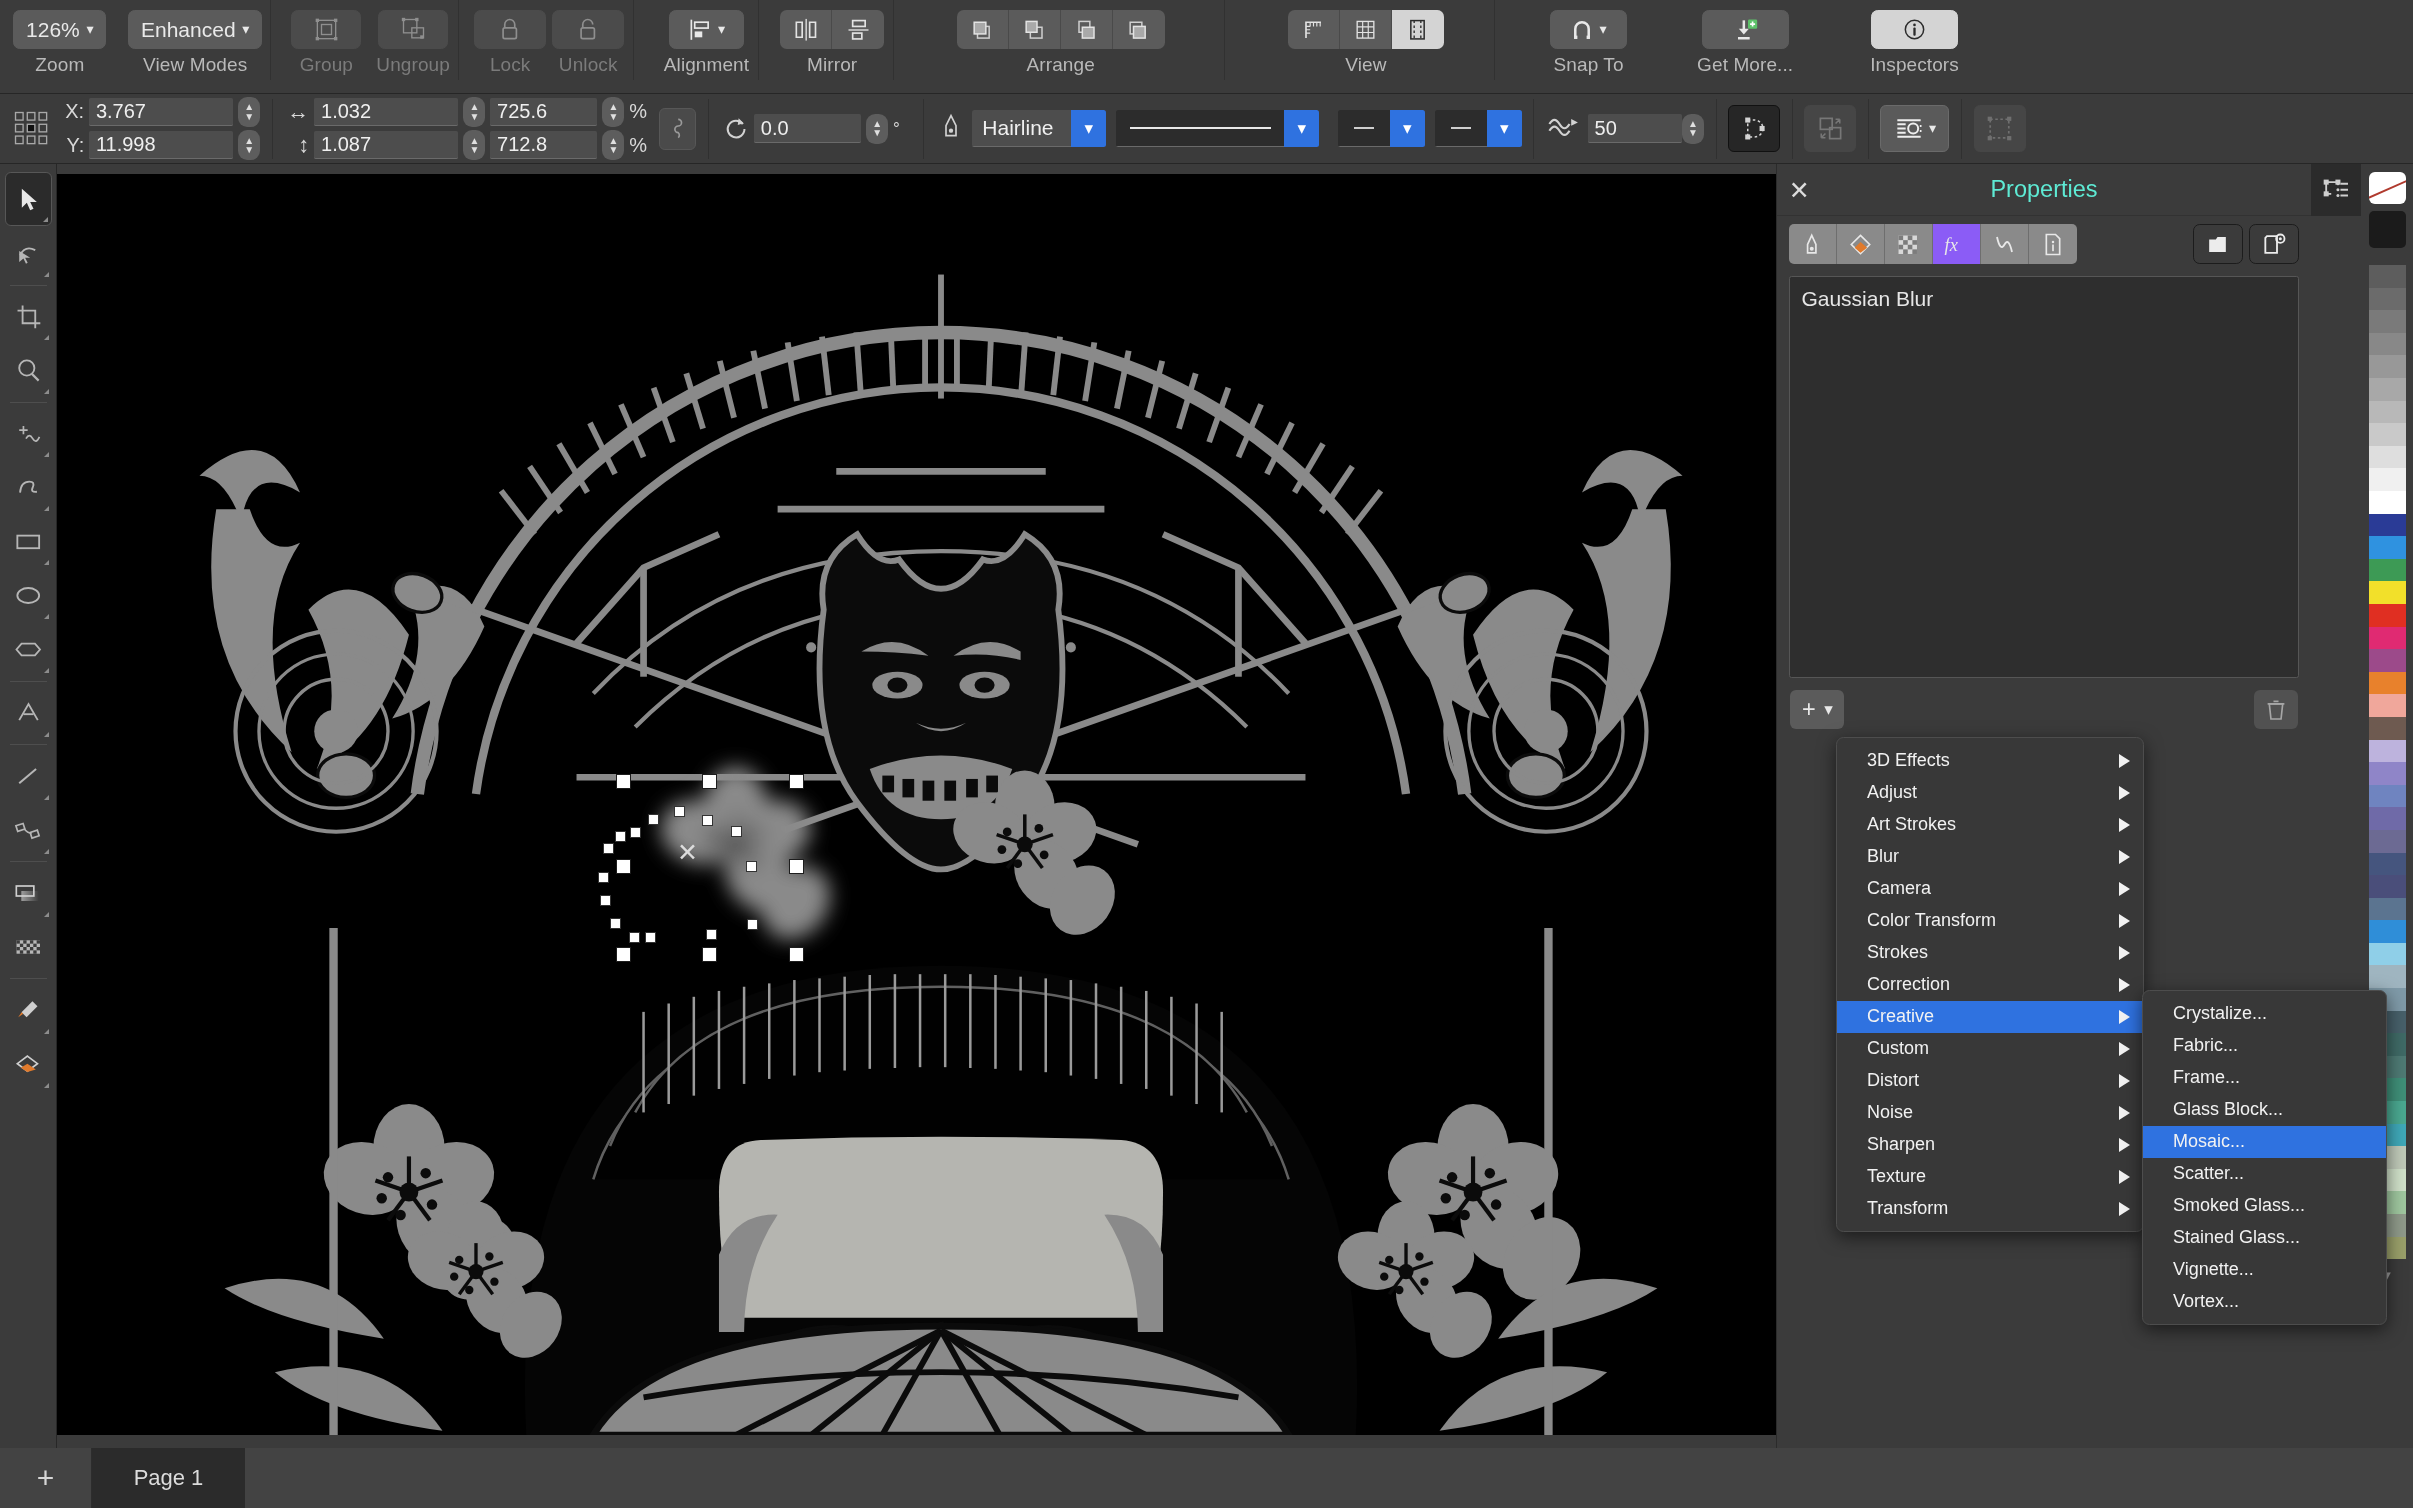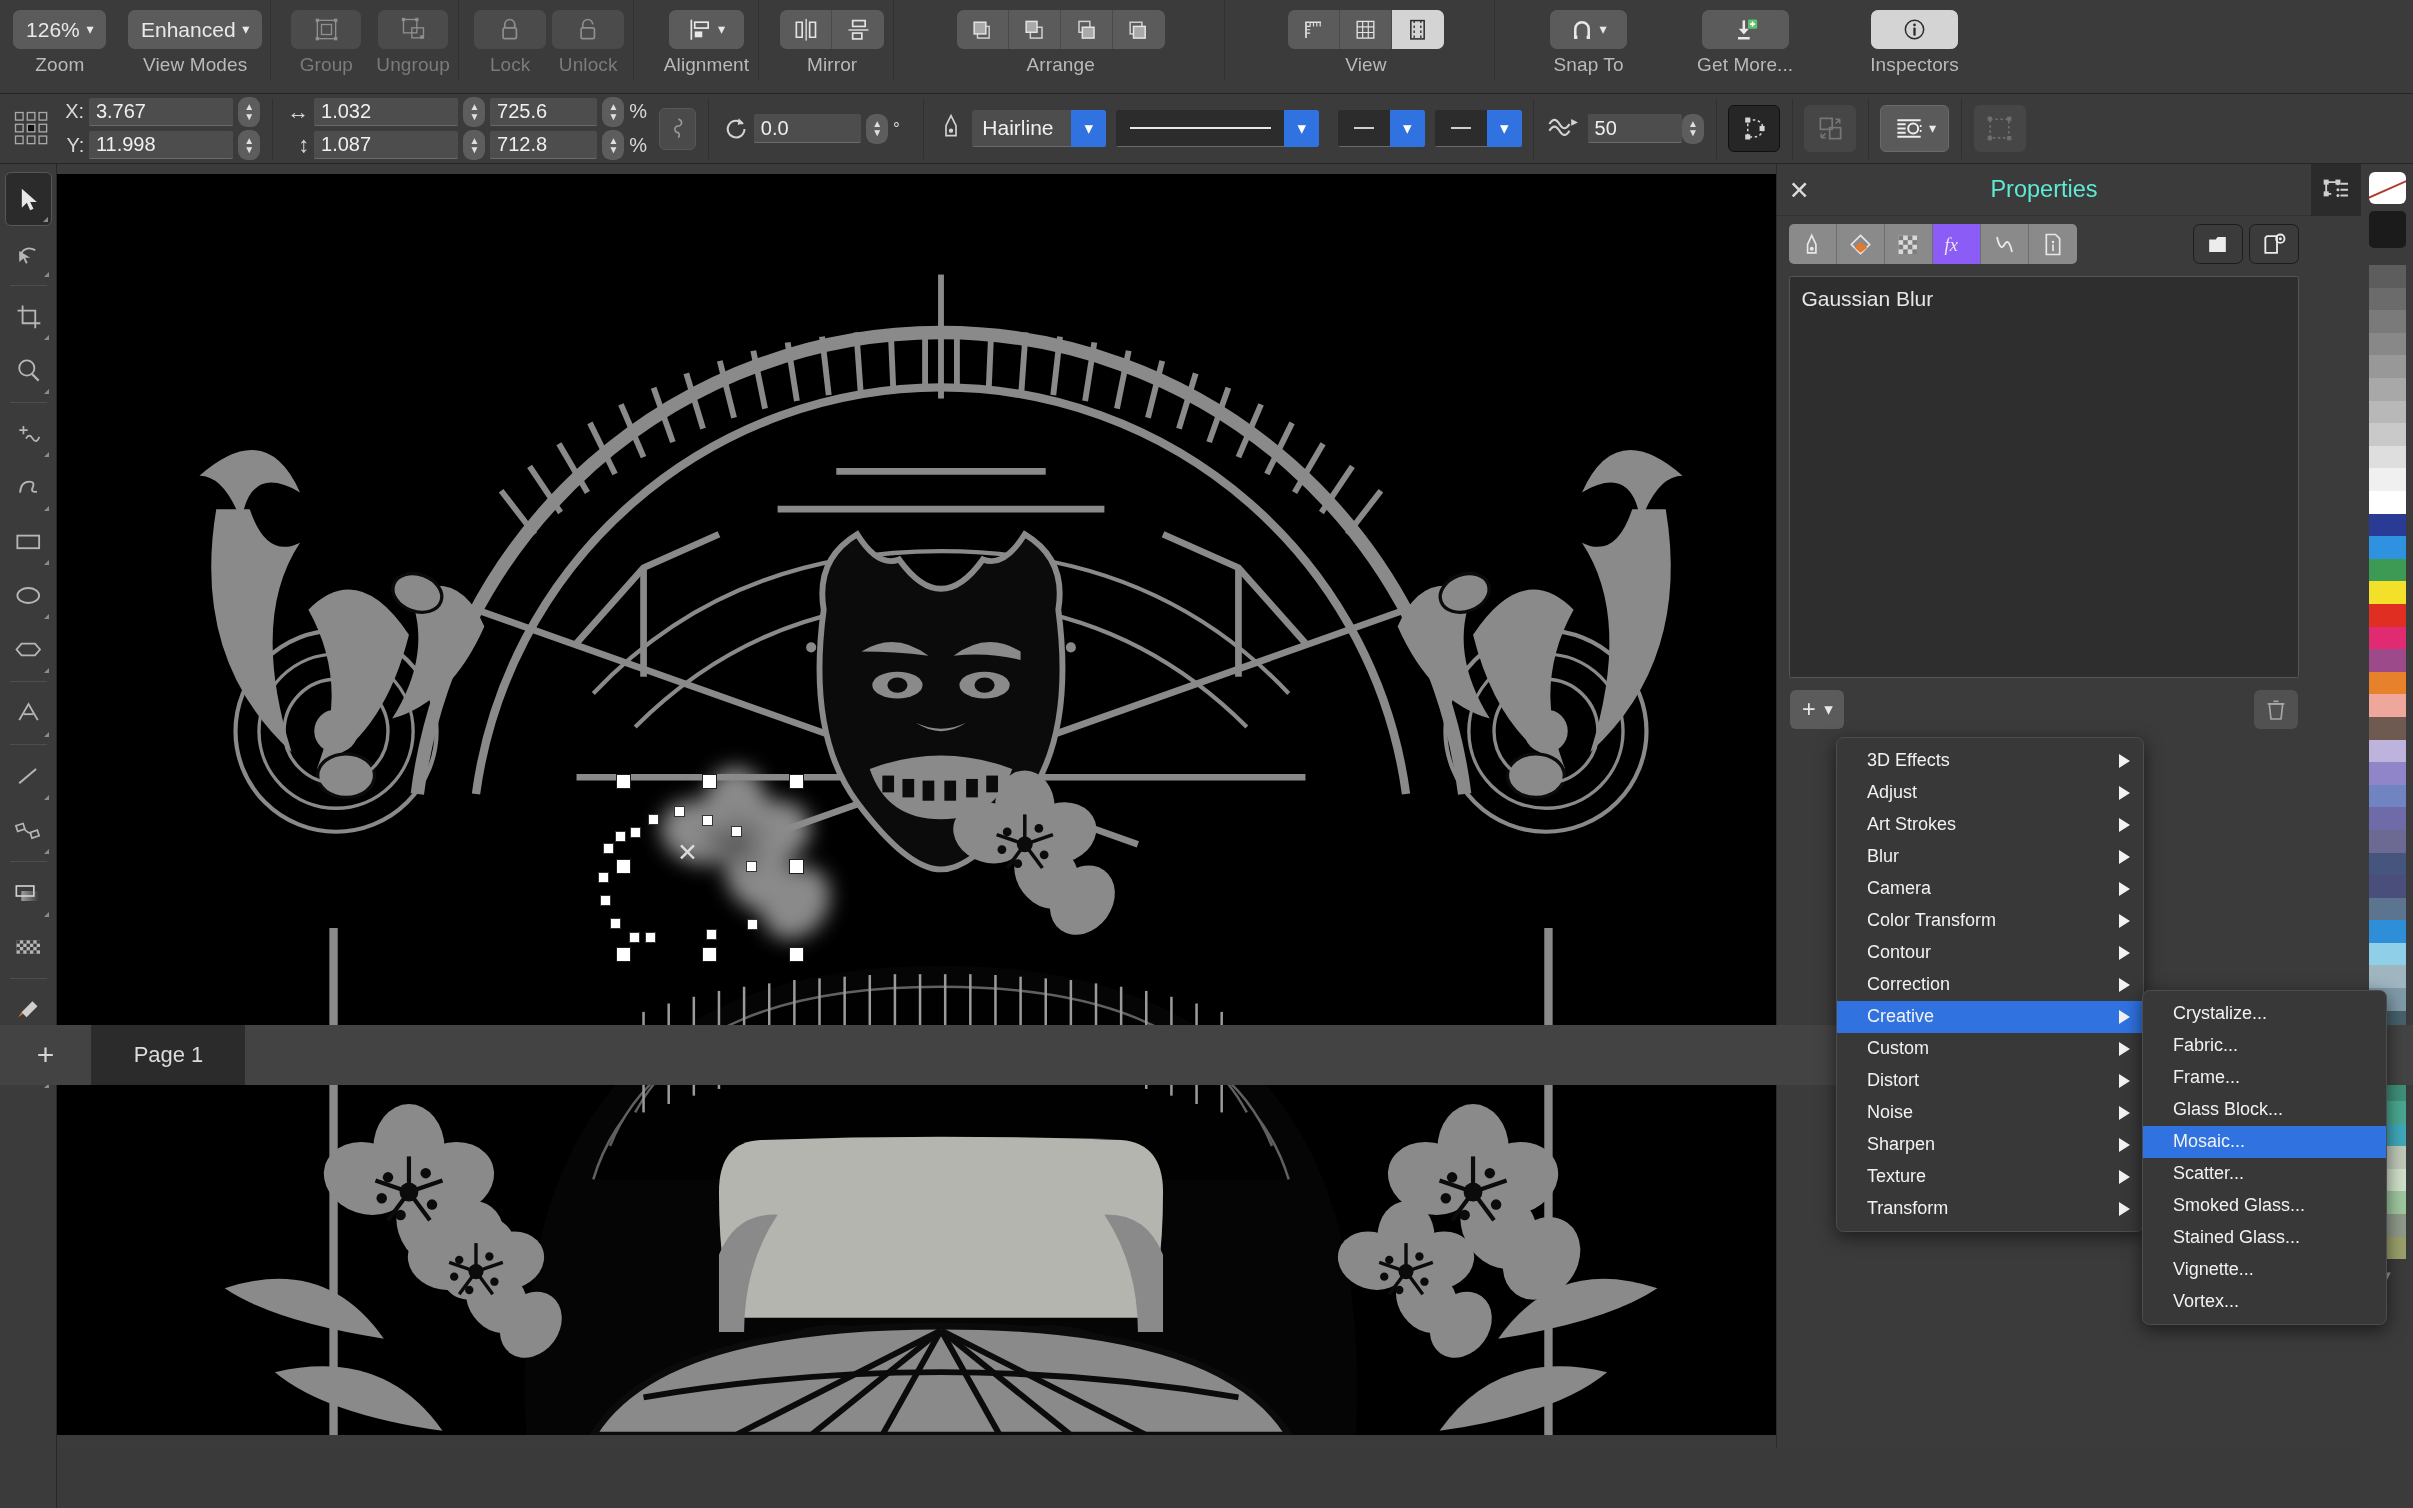--- a/index.html
+++ b/index.html
@@ -3,21 +3,21 @@
 <meta charset="utf-8">
 <style>
   * { box-sizing: border-box; margin: 0; padding: 0; }
   html, body {
     width: 2413px; height: 1508px;
     background: #3a3a3a;
     font-family: "Liberation Sans", sans-serif;
     overflow: hidden;
     -webkit-font-smoothing: antialiased;
   }
-  .app { position: relative; width: 2413px; height: 1085px; background: #3a3a3a; }
+  .app { position: relative; width: 2413px; height: 1508px; background: #3a3a3a; }
 
   
   .ribbon {
     position: absolute; left: 0; top: 0; width: 2413px; height: 94px;
     background: #3b3b3b; border-bottom: 0.8px solid #262626;
     display: flex; align-items: flex-start;
   }
   .rb-group {
     height: 94px; display: flex; flex-direction: column;
     align-items: center; justify-content: flex-start;
@@ -1260,21 +1260,21 @@
       </div>
       <div class="menu-item">
         <span>Camera</span>
         <span class="arr"></span>
       </div>
       <div class="menu-item">
         <span>Color Transform</span>
         <span class="arr"></span>
       </div>
       <div class="menu-item">
-        <span>Contour</span>
+        <span>Strokes</span>
         <span class="arr"></span>
       </div>
       <div class="menu-item">
         <span>Correction</span>
         <span class="arr"></span>
       </div>
       <div class="menu-item sel">
         <span>Creative</span>
         <span class="arr"></span>
       </div>

